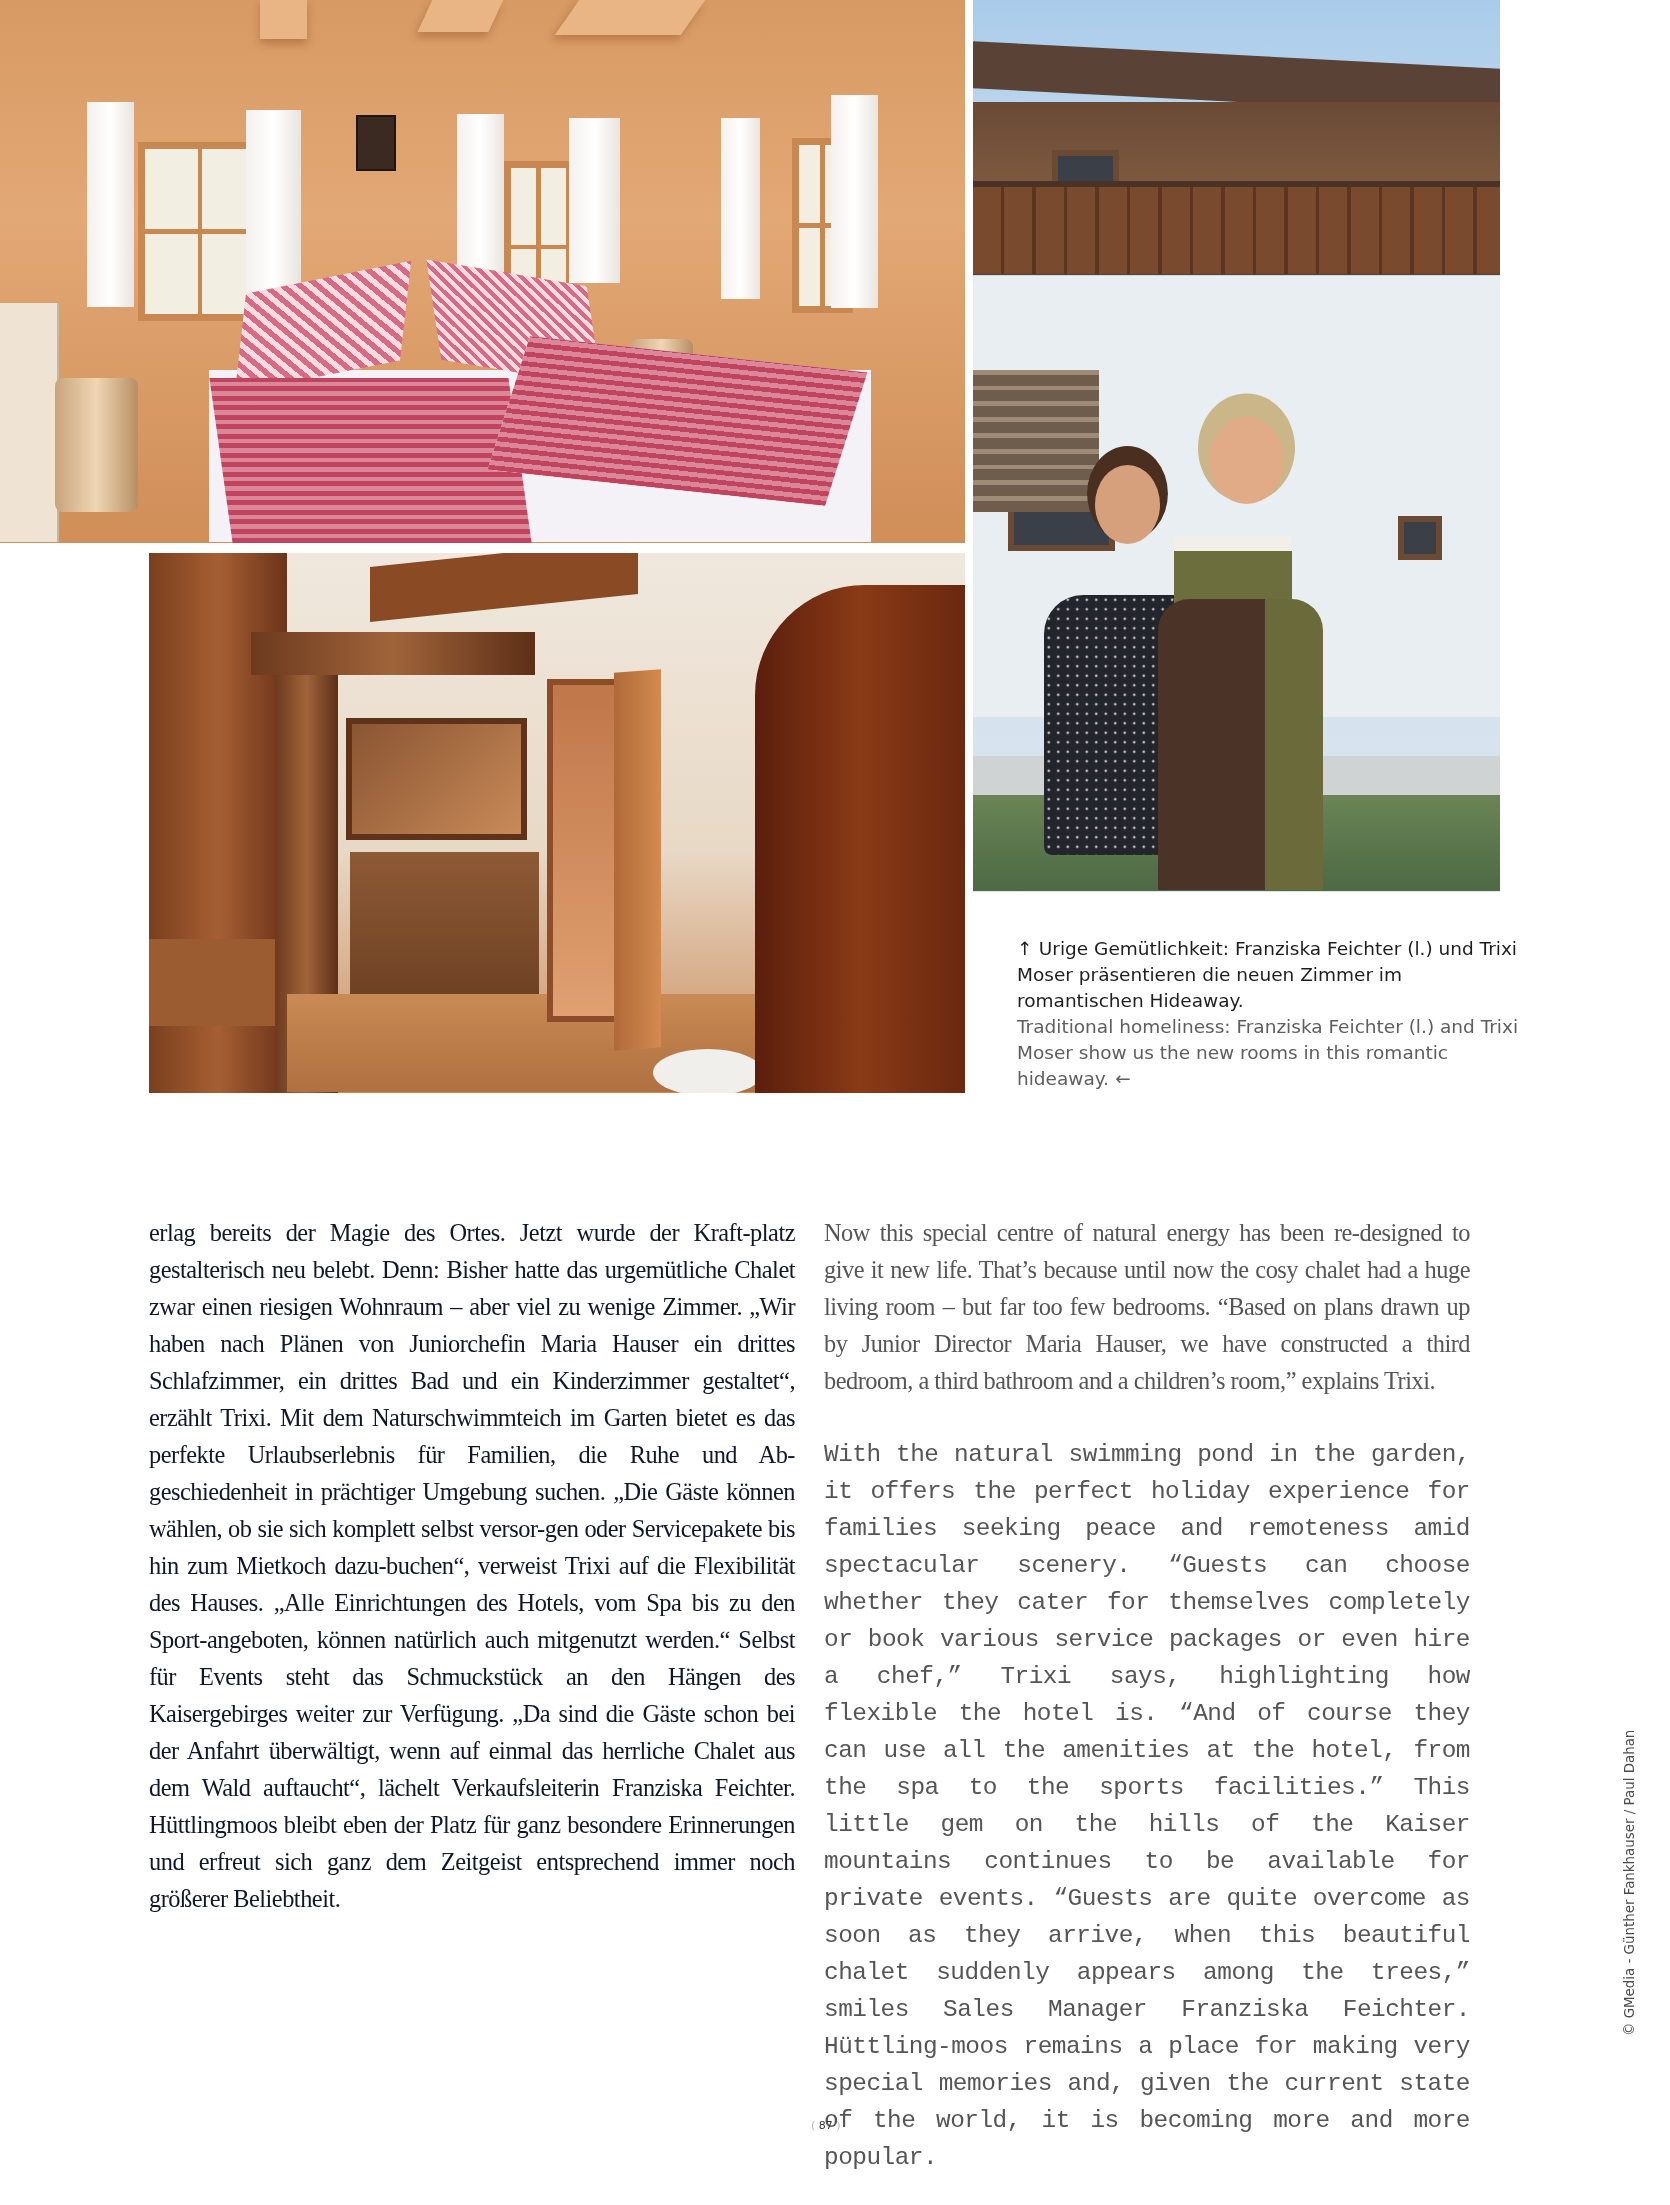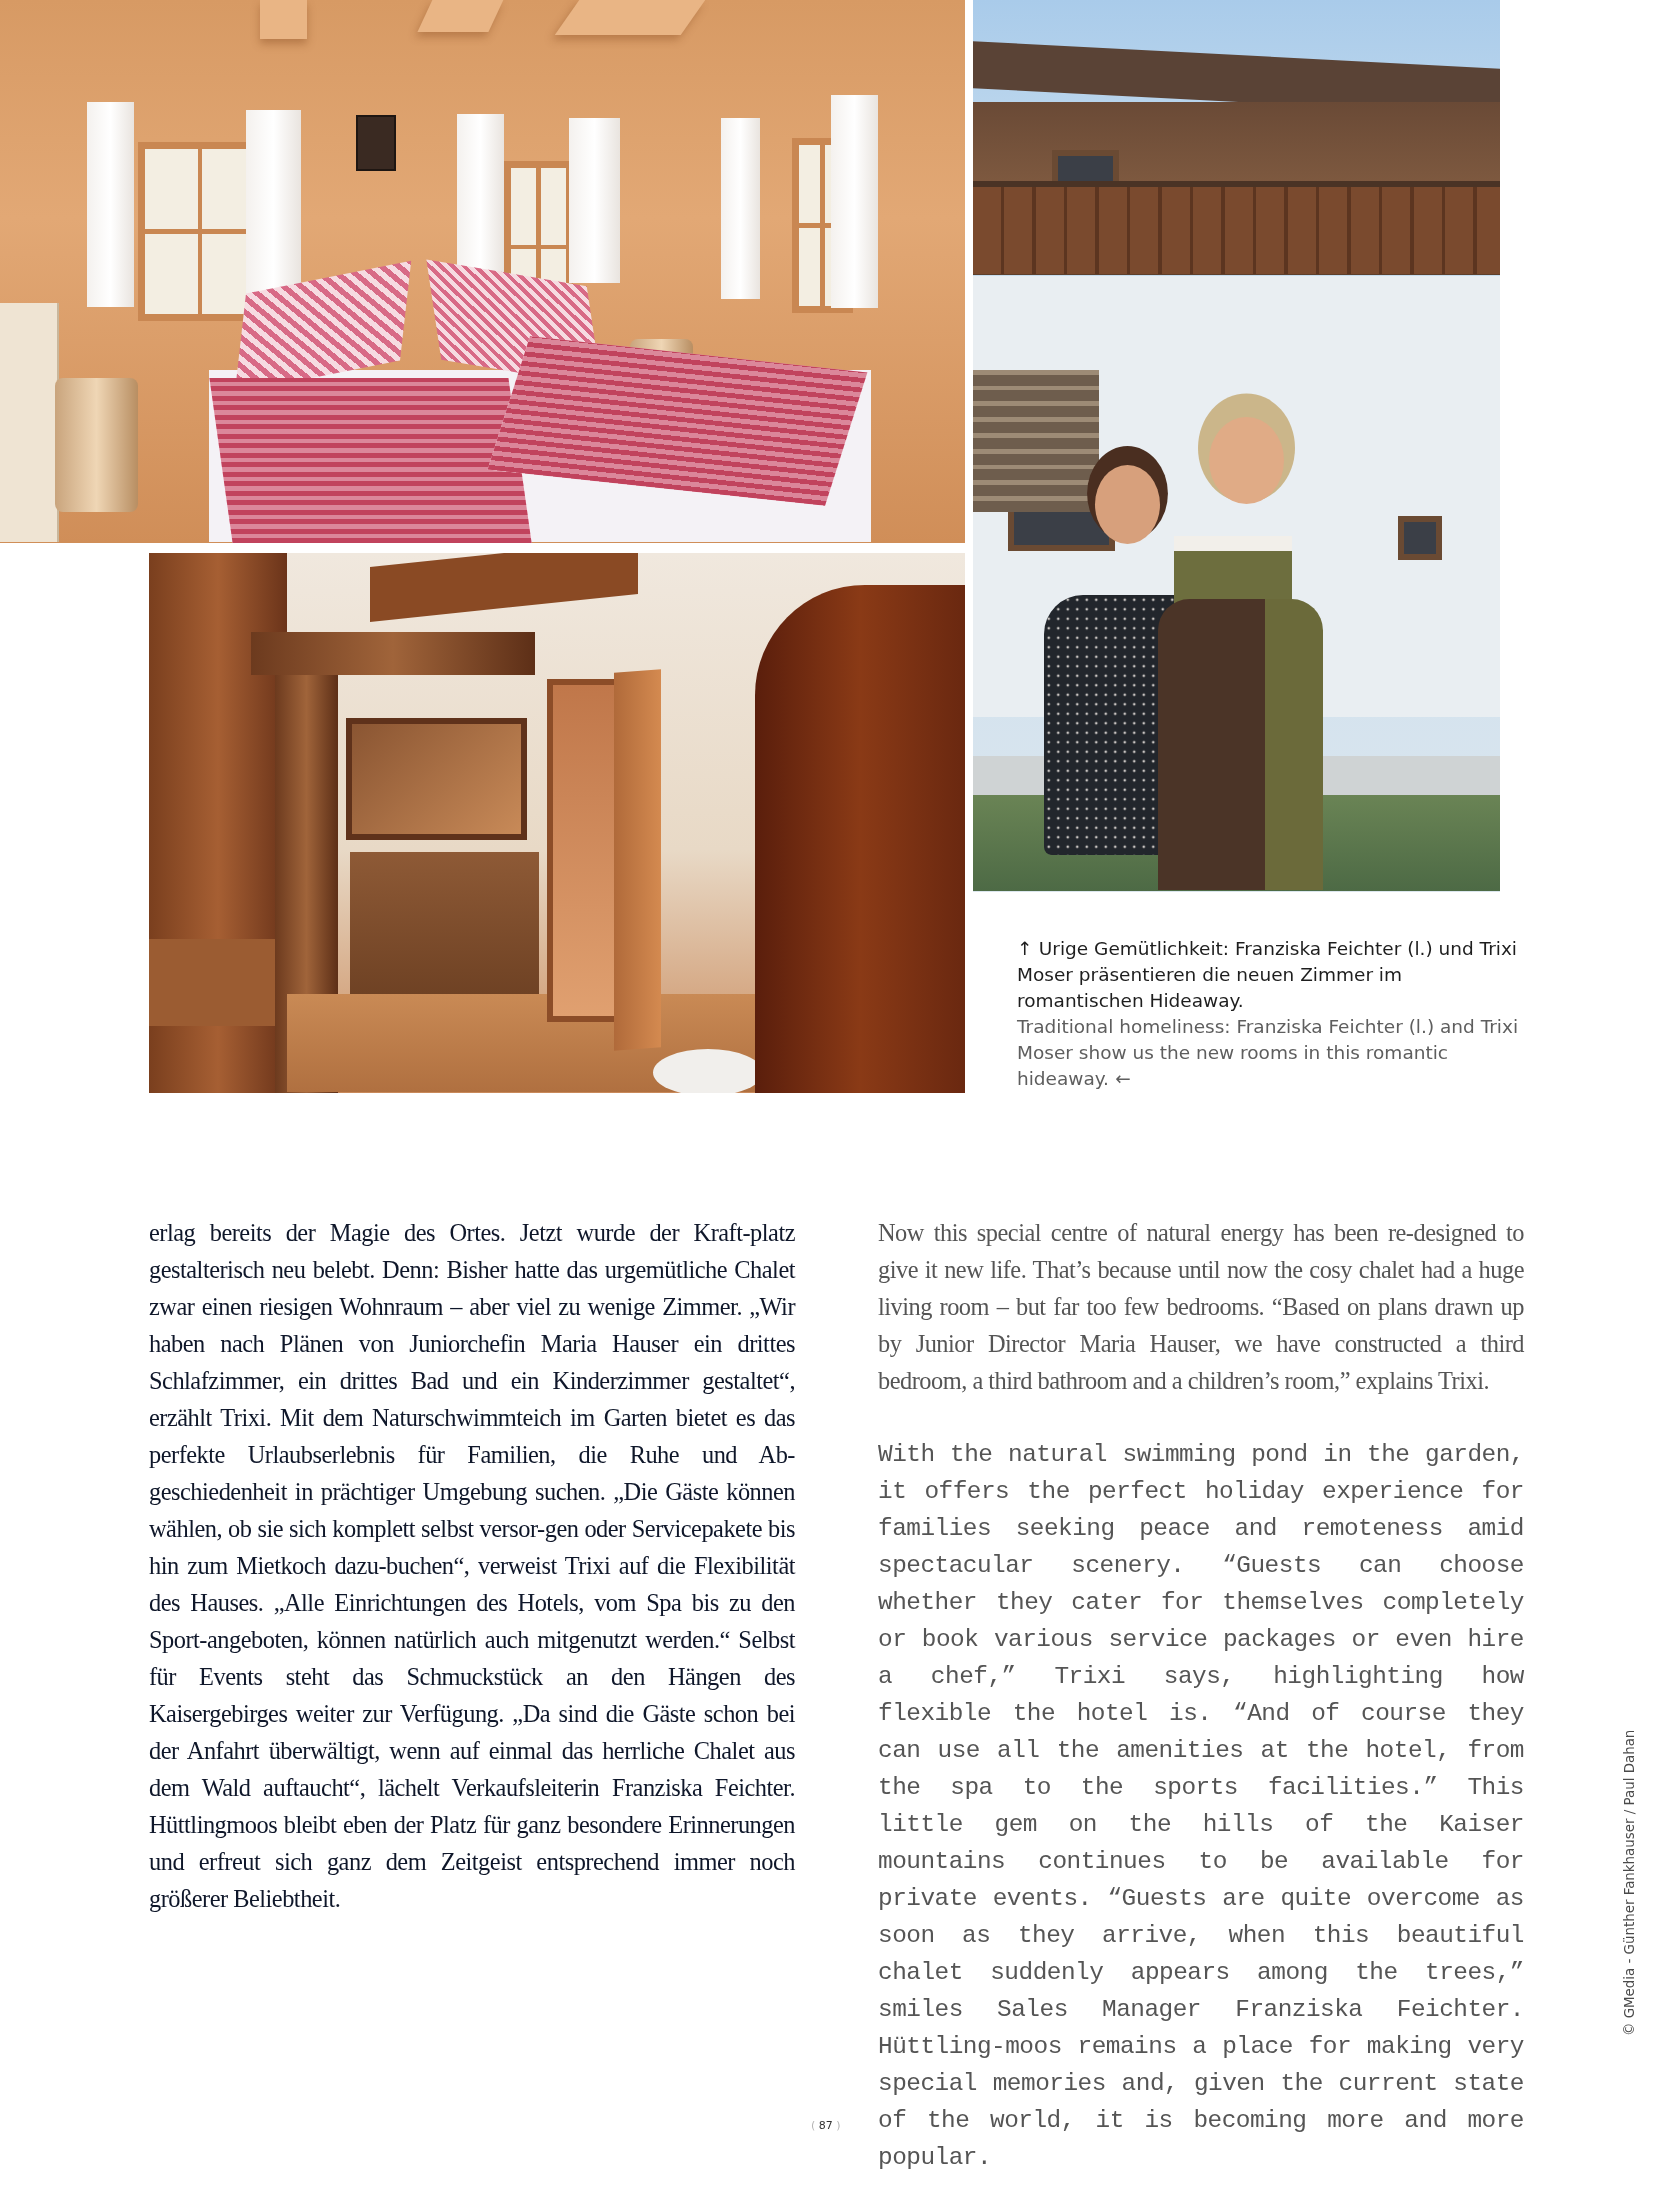--- a/index.html
+++ b/index.html
@@ -64,21 +64,21 @@
   #caption .en { color:#5e5e5e; }
   #caption .arrow { display:inline-block; margin-right:6.3px; }
   #caption .arrow-left { display:inline-block; margin-left:6.3px; }
 
   
   .col { position:absolute; top:1214px; width:646px;
     font-size:24.4px; line-height:37px; text-align:justify; hyphens:manual;
     letter-spacing:-0.5px; font-stretch:condensed; }
   .col p { margin:0; }
   #col-de { left:149px; color:#0f172a; }
-  #col-en { left:878px; color:#555555; }
+  #col-en { left:824px; color:#555555; }
   #col-en p + p { margin-top:37px;font-family:Liberation Mono, monospace; }
 
   
   #credit { position:absolute; left:1622px; top:2036px; transform-origin:0 0; transform:rotate(-90deg);
     white-space:nowrap; font-family:"DejaVu Sans","Liberation Sans",sans-serif; font-size:13.4px; color:#4a4a4a; }
   #page-number { position:absolute; left:811px; top:2119px; font-family:"DejaVu Sans","Liberation Sans",sans-serif;
     font-size:11px; color:#333; }
   #page-number .bracket { color:#b5b5b5; }
 </style>
 </head>

